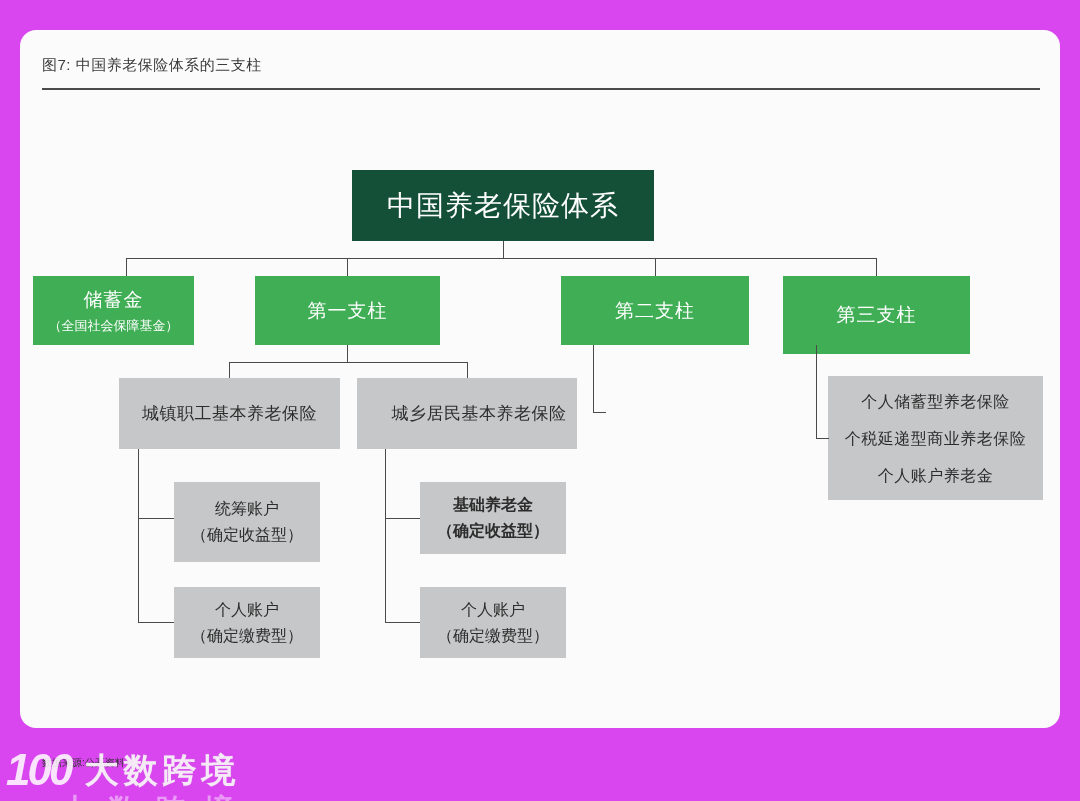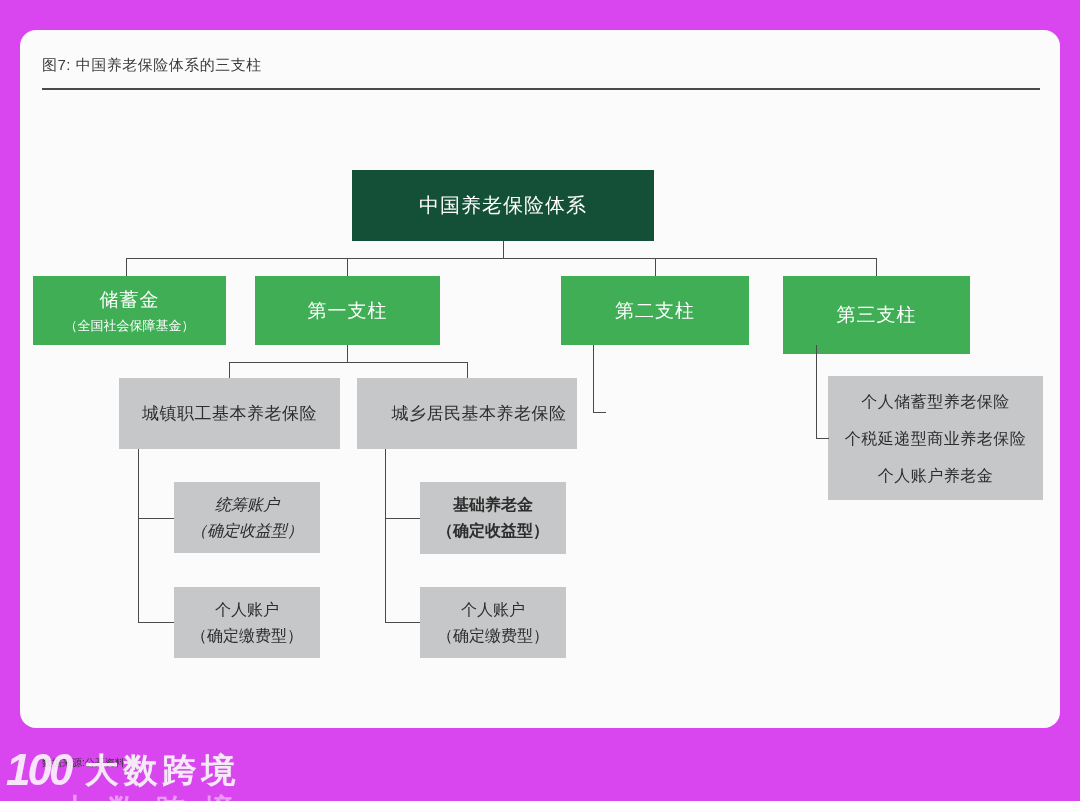--- a/index.html
+++ b/index.html
@@ -38,21 +38,21 @@
     box-sizing:border-box;
     display:flex;
     flex-direction:column;
     align-items:center;
     justify-content:center;
     text-align:center;
   }
   .dark-green{background:#144f38;color:#ffffff;}
   .green{background:#3fae55;color:#ffffff;}
   .gray{background:#c6c7c8;color:#2d2d2d;}
-  .root-label{font-size:20px;letter-spacing:1px;}
+  .root-label{font-size:28px;letter-spacing:1px;}
   .pillar-label{font-size:19px;letter-spacing:1px;}
   .pillar-sub{font-size:13px;margin-top:4px;}
   .l3-label{font-size:17px;letter-spacing:0.5px;text-align:right;}
   .l4-line{font-size:16px;line-height:26px;}
   .d-line{font-size:16px;line-height:37px;letter-spacing:0.5px;}
   .vline,.hline{position:absolute;background:#4a4a4a;}
   .vline{width:1px;}
   .hline{height:1px;}
   .source-note{
     position:absolute;
@@ -108,21 +108,21 @@
     <span class="root-label">中国养老保险体系</span>
   </div>
 
   <div class="vline" style="left:503px;top:241px;height:17px;"></div>
   <div class="hline" style="left:126px;top:258px;width:750px;"></div>
   <div class="vline" style="left:126px;top:258px;height:18px;"></div>
   <div class="vline" style="left:347px;top:258px;height:18px;"></div>
   <div class="vline" style="left:655px;top:258px;height:18px;"></div>
   <div class="vline" style="left:876px;top:258px;height:18px;"></div>
 
-  <div class="node green" style="left:33px;top:276px;width:193px;height:69px;">
+  <div class="node green" style="left:33px;top:276px;width:161px;height:69px;">
     <span class="pillar-label">储蓄金</span>
     <span class="pillar-sub">（全国社会保障基金）</span>
   </div>
   <div class="node green" style="left:561px;top:276px;width:188px;height:69px;">
     <span class="pillar-label">第二支柱</span>
   </div>
   <div class="node green" style="left:255px;top:276px;width:185px;height:69px;">
     <span class="pillar-label">第一支柱</span>
   </div>
   <div class="node green" style="left:783px;top:276px;width:187px;height:78px;">
@@ -152,21 +152,21 @@
   <div class="hline" style="left:816px;top:438px;width:13px;"></div>
 
   <div class="vline" style="left:138px;top:449px;height:174px;"></div>
   <div class="hline" style="left:138px;top:518px;width:36px;"></div>
   <div class="hline" style="left:138px;top:622px;width:36px;"></div>
 
   <div class="vline" style="left:385px;top:449px;height:174px;"></div>
   <div class="hline" style="left:385px;top:518px;width:35px;"></div>
   <div class="hline" style="left:385px;top:622px;width:35px;"></div>
 
-  <div class="node gray" style="left:174px;top:482px;width:146px;height:71px;font-style:italic;">
+  <div class="node gray" style="left:174px;top:482px;width:146px;height:80px;">
     <span class="l4-line">统筹账户</span>
     <span class="l4-line">（确定收益型）</span>
   </div>
   <div class="node gray" style="left:174px;top:587px;width:146px;height:71px;">
     <span class="l4-line">个人账户</span>
     <span class="l4-line">（确定缴费型）</span>
   </div>
   <div class="node gray" style="left:420px;top:482px;width:146px;height:72px;font-weight:bold;">
     <span class="l4-line">基础养老金</span>
     <span class="l4-line">（确定收益型）</span>

